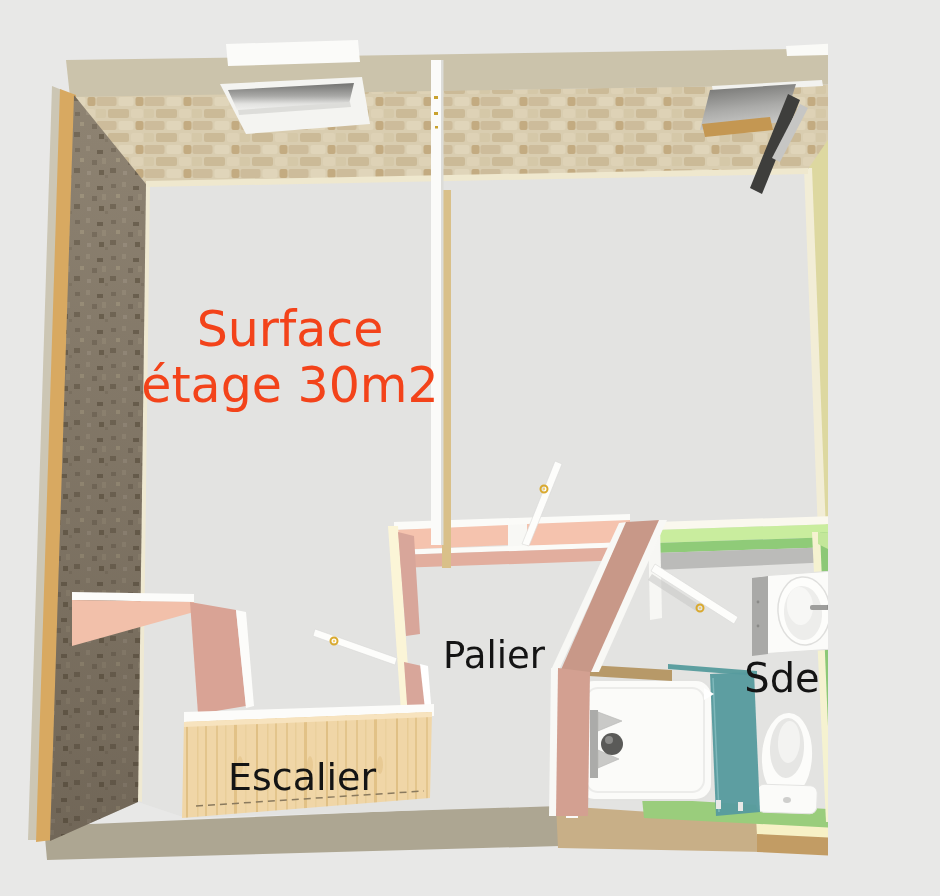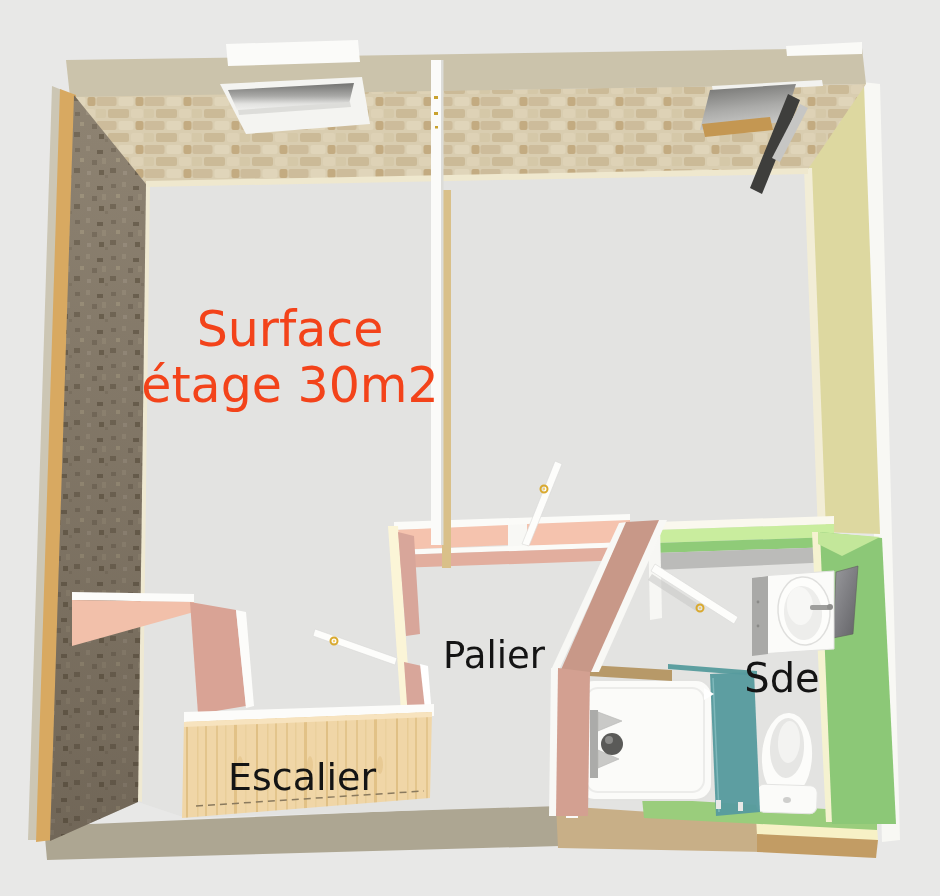--- a/index.html
+++ b/index.html
@@ -1,16 +1,16 @@
 <!DOCTYPE html>
 <html><head>
 <meta charset="utf-8">
 <style>
   html,body{margin:0;padding:0;background:#E8E8E7;}
-  .stage{position:relative;width:940px;height:896px;background:#b91c1c;overflow:hidden;
+  .stage{position:relative;width:828px;height:896px;background:#b91c1c;overflow:hidden;
          font-family:"DejaVu Sans","Liberation Sans",sans-serif;}
   .stage svg{position:absolute;left:0;top:0;}
   text{font-family:"DejaVu Sans","Liberation Sans",sans-serif;}
   .room-label{fill:#141414;}
   .surface-label{fill:#F3431A;}
 </style>
 </head>
 <body>
 
 <div class="stage">

